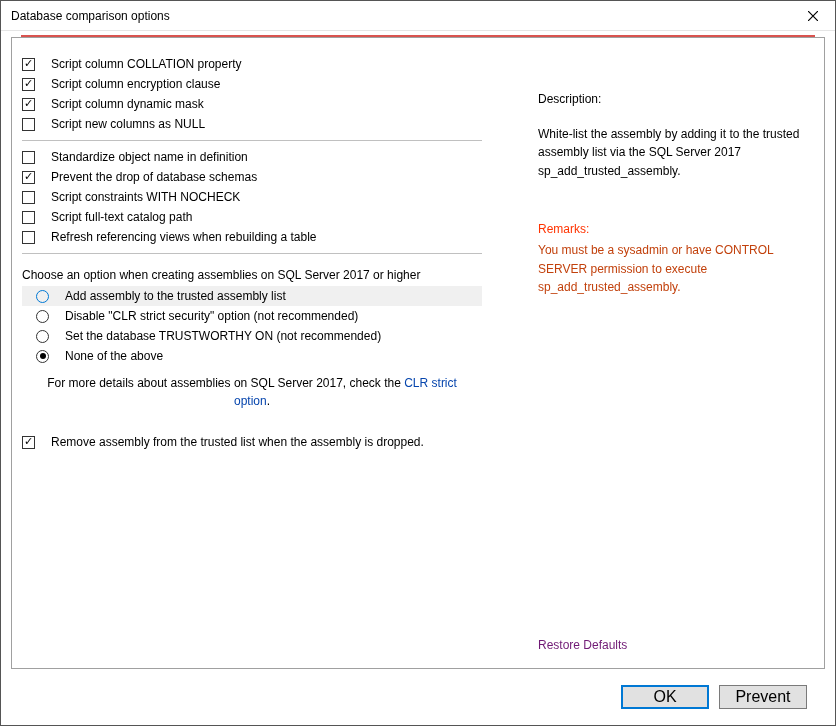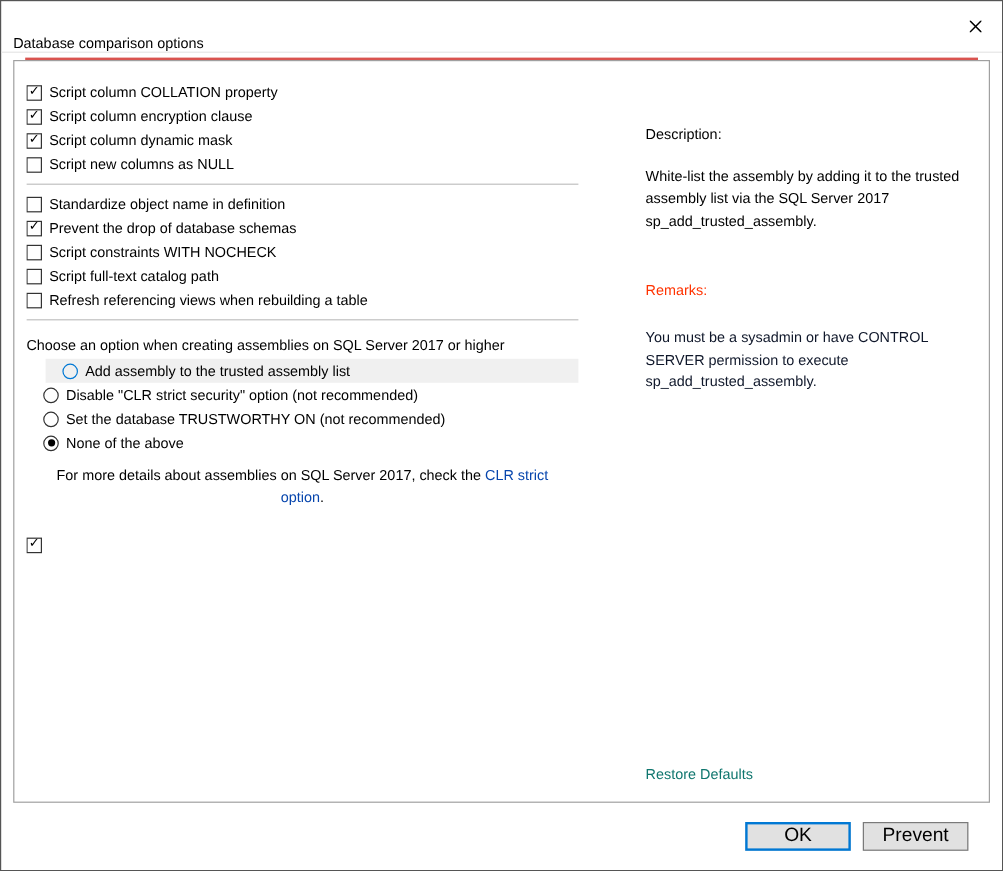--- a/index.html
+++ b/index.html
@@ -7,21 +7,21 @@
     margin: 0; padding: 0;
     font-family: "Segoe UI", Tahoma, Arial, sans-serif;
     font-size: 12px;
     background: #fff;
     color: #000;
     width: 836px; height: 726px;
     overflow: hidden;
   }
   .window { width: 836px; height: 726px; border: 1px solid #555; display: flex; flex-direction: column; }
   .titlebar {
-    height: 43px; display: flex; align-items: flex-end; justify-content: space-between;
+    height: 30px; display: flex; align-items: center; justify-content: space-between;
     padding: 0 0 0 10px; border-bottom: 1px solid #e5e5e5;
   }
   .titlebar .title { font-size: 12px; }
   .close-btn { width: 45px; height: 100%; display:flex; align-items:center; justify-content:center; cursor:pointer; }
   .red-divider { height: 2px; background: #d9534f; margin: 4px 10px 0 10px; }
   .body { flex:1; display:flex; flex-direction:column; padding:0 10px; overflow:hidden; }
   .tabs { display:flex; margin-top:14px; }
   .tab {
     border:1px solid #a0a0a0; border-bottom:none;
     padding:4px 10px; background:#fff; font-size:12px; cursor:pointer;
@@ -32,38 +32,38 @@
   .tab + .tab { margin-left:-1px; }
   .panel {
     flex:1; border:1px solid #a0a0a0; background:#fff; display:flex; overflow:hidden;
     padding:0;
   }
   .left { flex:1; position:relative; overflow:hidden; padding:10px 0 10px 10px; }
   .scrollwrap { height:100%; overflow-y:scroll; padding-right:6px; }
   .options-inner { width: 460px; }
   .group { border-bottom:1px solid #c0c0c0; padding:6px 0; }
   .group.noborder { border-bottom:none; }
-  .row { display:flex; align-items:center; padding:3px 0; gap:6px; }
+  .row { display:flex; align-items:center; padding:3px 0; gap:16px; }
   .row.indent { padding-left:14px; }
   .chk, .rad { width:13px; height:13px; flex:0 0 13px; cursor:pointer; }
   .chk { border:1px solid #333; display:flex; align-items:center; justify-content:center; }
   .chk.checked::after { content:"✓"; font-size:11px; line-height:1; position:relative; top:-1px; }
   .rad { border:1px solid #333; border-radius:50%; display:flex; align-items:center; justify-content:center; }
   .rad.selected::after { content:""; width:6px; height:6px; background:#000; border-radius:50%; }
   .rad.highlight { border-color:#0078d4; }
-  .opt-highlight { background:#f0f0f0; padding-right:6px;margin-left:16px; }
+  .opt-highlight { background:#f0f0f0; padding-right:6px; }
   .section-text { padding:8px 0 4px 0; }
   .fineprint { text-align:center; padding:8px 10px 2px 10px; line-height:1.5; }
   .link { color:#0645ad; cursor:pointer; }
   .right { width:300px; padding:12px 14px 12px 14px; display:flex; flex-direction:column; justify-content:space-between; }
   .desc-block { margin-top:40px; line-height:1.55; }
   .desc-title { margin-bottom:16px; }
-  .remarks-title { color:#ff3300; margin-top:40px; margin-bottom:20px; }
-  .remarks-text { color:#0f172a; }
-  .restore { color:#0f766e; cursor:pointer; margin-bottom:4px; }
+  .remarks-title { color:#ff3300; margin-top:40px; margin-bottom:2px; }
+  .remarks-text { color:#c2410c; }
+  .restore { color:#701a75; cursor:pointer; margin-bottom:4px; }
   .footer { height:56px; display:flex; align-items:center; justify-content:flex-end; gap:10px; padding:0 18px; }
   .btn { min-width:88px; height:24px; border:1px solid #7a7a7a; background:#e1e1e1; cursor:pointer; display:flex; align-items:center; justify-content:center; font-size:16px; }
   .btn.primary { border:2px solid #0078d4; background:#e1e1e1; }
   
   .scrollwrap::-webkit-scrollbar { width:17px; }
   .scrollwrap::-webkit-scrollbar-track { background:#f0f0f0; }
   .scrollwrap::-webkit-scrollbar-thumb { background:#c2c2c2; }
   .scrollwrap::-webkit-scrollbar-button { background:#f0f0f0; height:17px; }
 </style>
 </head>
@@ -142,20 +142,21 @@
                   <span class="rad selected"></span>
                   <span>None of the above</span>
                 </div>
             <div class="fineprint">
               <span>For more details about assemblies on SQL Server 2017, check the </span><span class="link">CLR strict option</span><span>.</span>
             </div>
           </div>
           <div class="group noborder" style="padding-top:14px;">
             <div class="row">
                   <span class="chk checked"></span>
+                  <span>Remove assembly from the trusted list when the assembly is dropped.</span>
                 </div>
           </div>
           </div>
         </div>
       </div>
       <div class="right">
         <div class="desc-block">
           <div class="desc-title">Description:</div>
           <div>White-list the assembly by adding it to the trusted assembly list via the SQL Server 2017 sp_add_trusted_assembly.</div>
           <div class="remarks-title">Remarks:</div>

